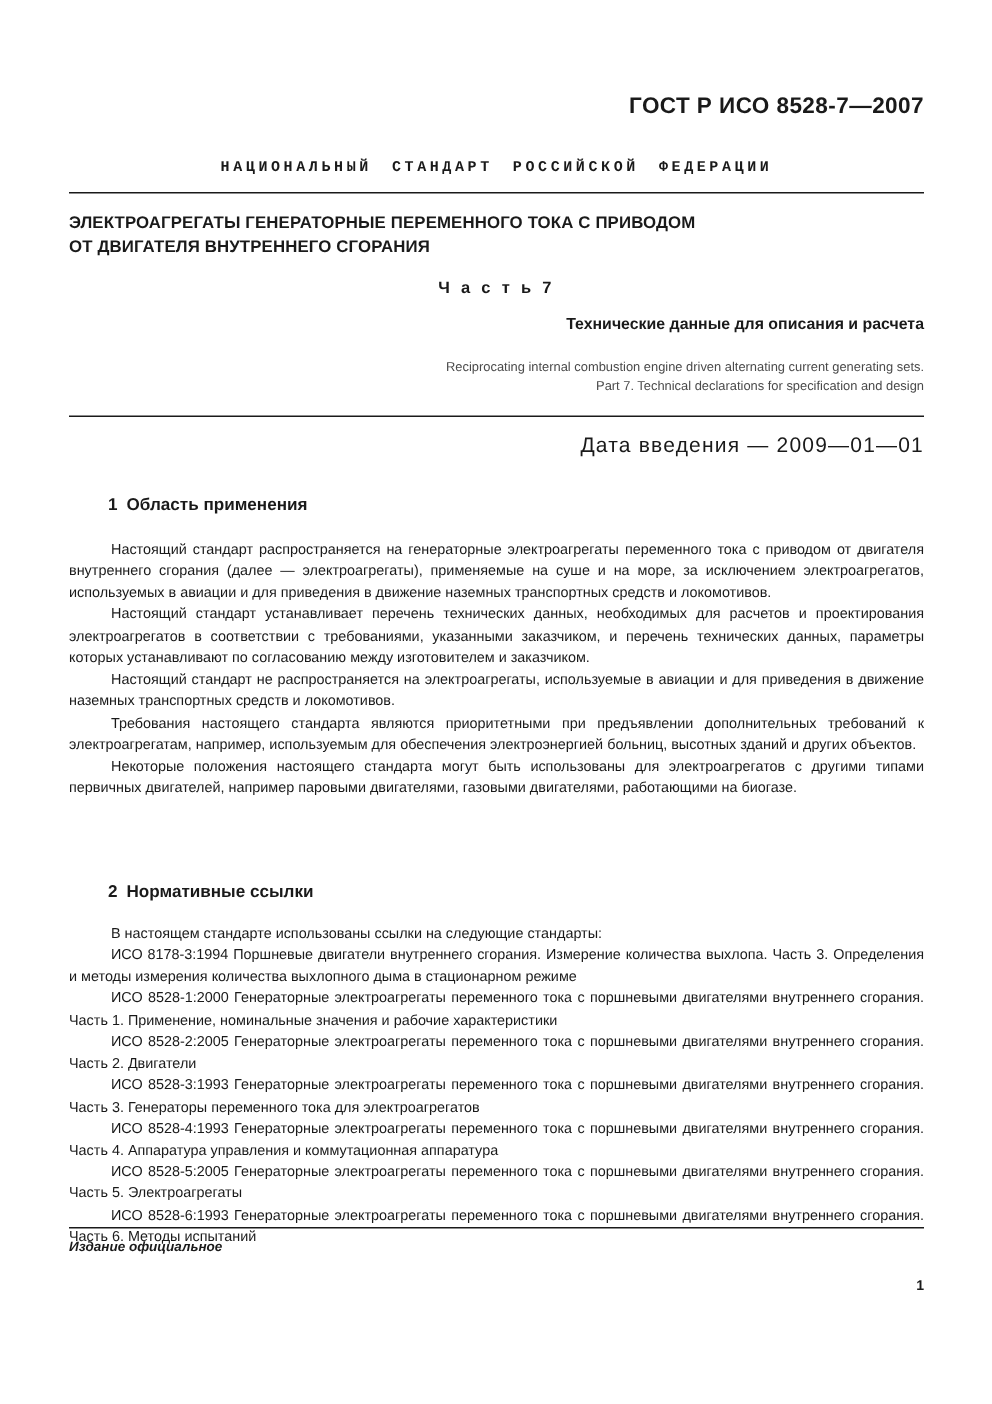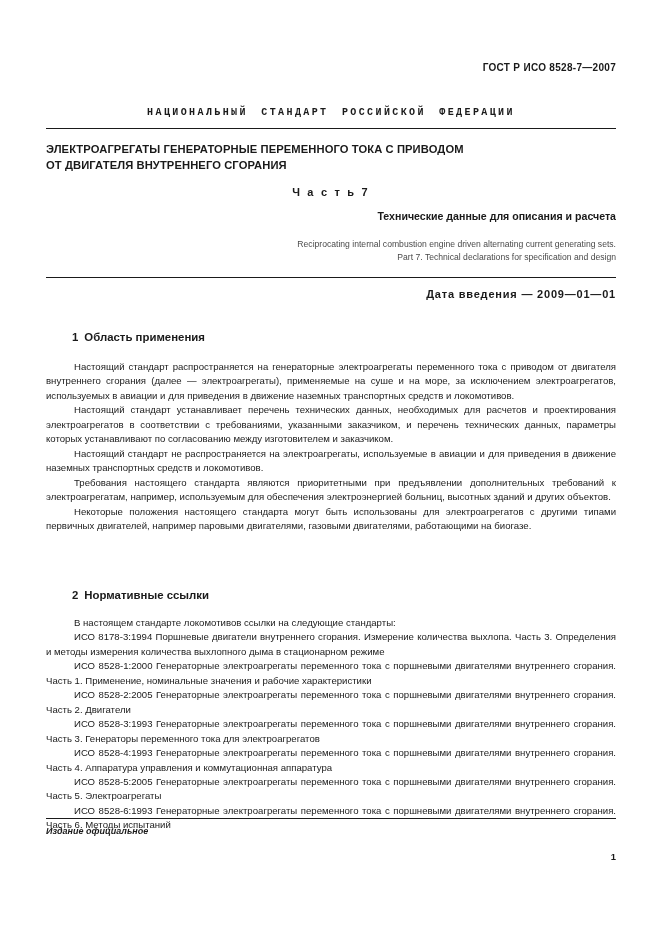--- a/index.html
+++ b/index.html
@@ -22,21 +22,21 @@
     top: 0;
     width: 570px;
     height: 936px;
   }
 
   
   .gost-code {
     position: absolute;
     top: 62px;
     right: 0;
-    font-size: 10px;
+    font-size: 15px;
     font-weight: bold;
     letter-spacing: 0.3px;
     white-space: nowrap;
   }
 
   .nat-standard {
     position: absolute;
     top: 107px;
     left: 0;
     width: 570px;
@@ -102,22 +102,22 @@
     line-height: 12.6px;
     color: #4a4a4a;
   }
 
   .date-intro {
     position: absolute;
     top: 288px;
     left: 0;
     width: 570px;
     text-align: right;
-    font-size: 11px;
-    font-weight: bold;
+    font-size: 14px;
+    font-weight: normal;
     letter-spacing: 0.8px;
   }
 
   
   .section-heading {
     position: absolute;
     left: 26px;
     font-size: 11.4px;
     font-weight: bold;
   }
@@ -206,21 +206,21 @@
         <p>Настоящий стандарт не распространяется на электроагрегаты, используемые в авиации и для приведения в движение наземных транспортных средств и локомотивов.</p>
         <p>Требования настоящего стандарта являются приоритетными при предъявлении дополнительных требований к электроагрегатам, например, используемым для обеспечения электроэнергией больниц, высотных зданий и других объектов.</p>
         <p>Некоторые положения настоящего стандарта могут быть использованы для электроагрегатов с другими типами первичных двигателей, например паровыми двигателями, газовыми двигателями, работающими на биогазе.</p>
       </div>
 
     <div class="section-heading sec2-head">
       <span class="num">2</span><span>Нормативные ссылки</span>
     </div>
 
     <div class="body-block" id="sec2-body">
-        <p>В настоящем стандарте локомотивов ссылки на следующие стандарты:</p>
+        <p>В настоящем стандарте использованы ссылки на следующие стандарты:</p>
         <p class="ref-item">ИСО  8178-3:1994  Поршневые двигатели внутреннего сгорания. Измерение количества выхлопа. Часть 3. Определения и методы измерения количества выхлопного дыма в стационарном режиме</p>
         <p class="ref-item">ИСО  8528-1:2000  Генераторные электроагрегаты переменного тока с поршневыми двигателями внутреннего сгорания. Часть 1. Применение, номинальные значения и рабочие характеристики</p>
         <p class="ref-item">ИСО  8528-2:2005  Генераторные электроагрегаты переменного тока с поршневыми двигателями внутреннего сгорания. Часть 2. Двигатели</p>
         <p class="ref-item">ИСО  8528-3:1993  Генераторные электроагрегаты переменного тока с поршневыми двигателями внутреннего сгорания. Часть 3. Генераторы переменного тока для электроагрегатов</p>
         <p class="ref-item">ИСО  8528-4:1993  Генераторные электроагрегаты переменного тока с поршневыми двигателями внутреннего сгорания. Часть 4. Аппаратура управления и коммутационная аппаратура</p>
         <p class="ref-item">ИСО  8528-5:2005  Генераторные электроагрегаты переменного тока с поршневыми двигателями внутреннего сгорания. Часть 5. Электроагрегаты</p>
         <p class="ref-item">ИСО  8528-6:1993  Генераторные электроагрегаты переменного тока с поршневыми двигателями внутреннего сгорания. Часть 6. Методы испытаний</p>
       </div>
 
     <div class="rule rule-bottom"></div>

